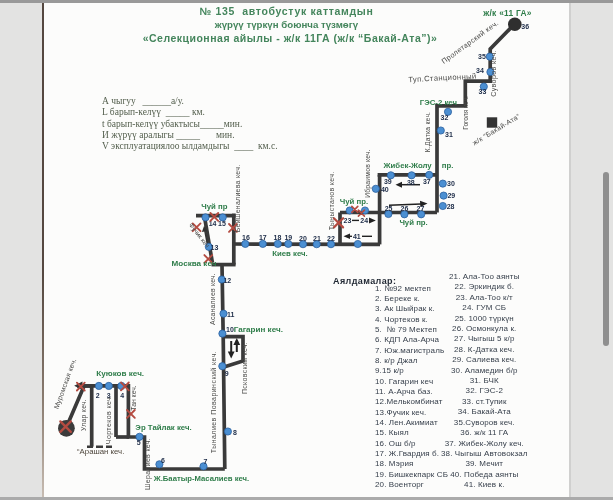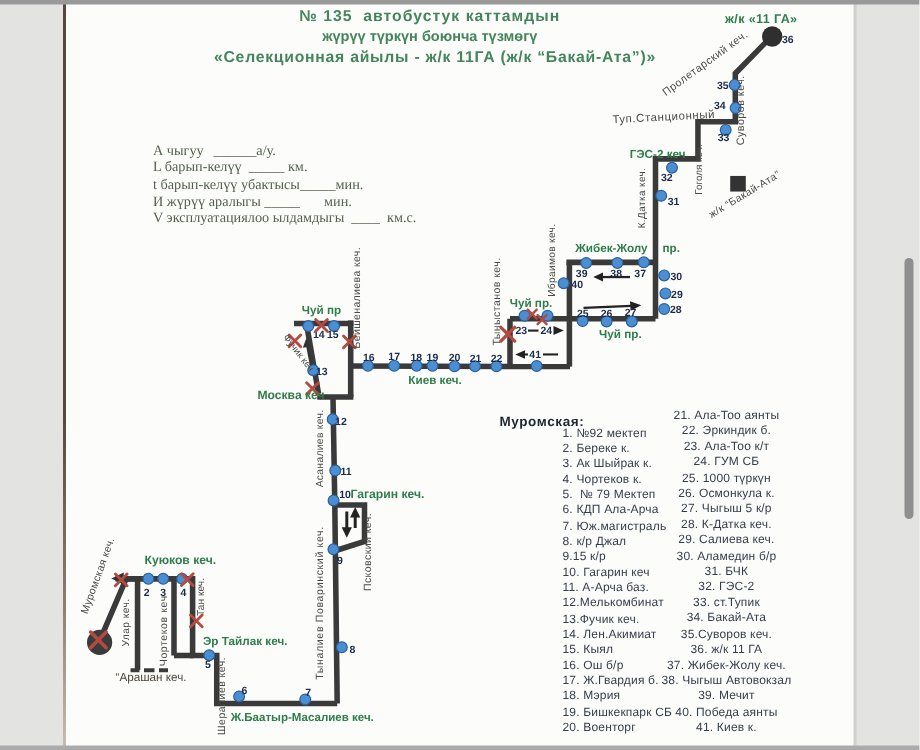--- a/index.html
+++ b/index.html
@@ -29,21 +29,21 @@
 <div class="abs" style="left:44px;top:18.5px;width:485px;text-align:center;font-size:9.7px;font-weight:bold;color:#44855c;">жүрүү түркүн боюнча түзмөгү</div>
 
 <div class="abs" style="left:44px;top:31.5px;width:492px;text-align:center;font-size:10.5px;font-weight:bold;color:#44855c;letter-spacing:0.5px;">«Селекционная айылы - ж/к 11ГА (ж/к “Бакай-Ата”)»</div>
 
 <div class="abs" style="left:74px;top:96px;font-family:'Liberation Serif',serif;font-size:9.5px;color:#55604f;line-height:11.3px;white-space:pre;margin-left:28px;">А чыгуу	 ______а/у.
 L барып-келүү  _____ км.
 t барып-келүү убактысы_____мин.
 И жүрүү аралыгы _____	мин.
 V эксплуатациялоо ылдамдыгы  ____  км.с.</div>
 
-<div class="abs" style="left:333px;top:275.5px;font-size:9px;font-weight:bold;letter-spacing:0.4px;color:#1f2732;">Муромская:</div>
+<div class="abs" style="left:333px;top:275.5px;font-size:9px;font-weight:bold;letter-spacing:0.4px;color:#1f2732;">Аялдамалар:</div>
 
 <div class="abs" style="left:334px;top:283.5px;font-size:8px;letter-spacing:0.12px;color:#353e4a;line-height:10.35px;white-space:pre;margin-left:41px;">1. №92 мектеп
 2. Береке к.
 3. Ак Шыйрак к.
 4. Чортеков к.
 5.&nbsp; № 79 Мектеп
 6. КДП Ала-Арча
 7. Юж.магистраль
 8. к/р Джал
 9.15 к/р

